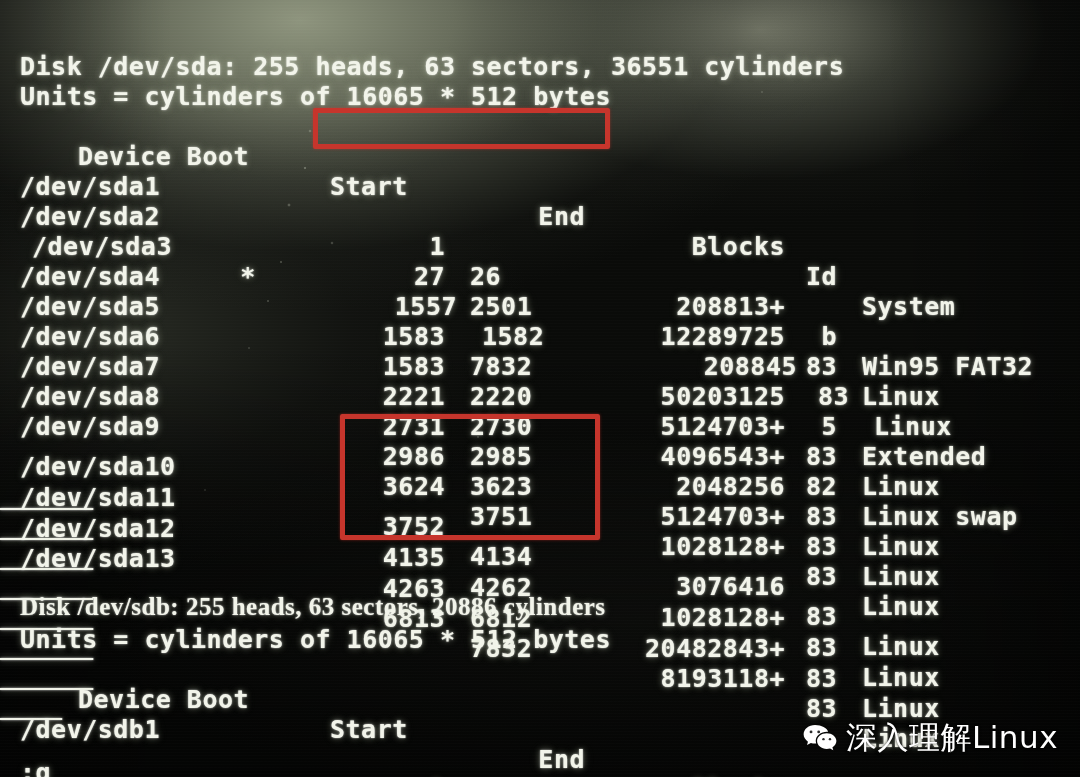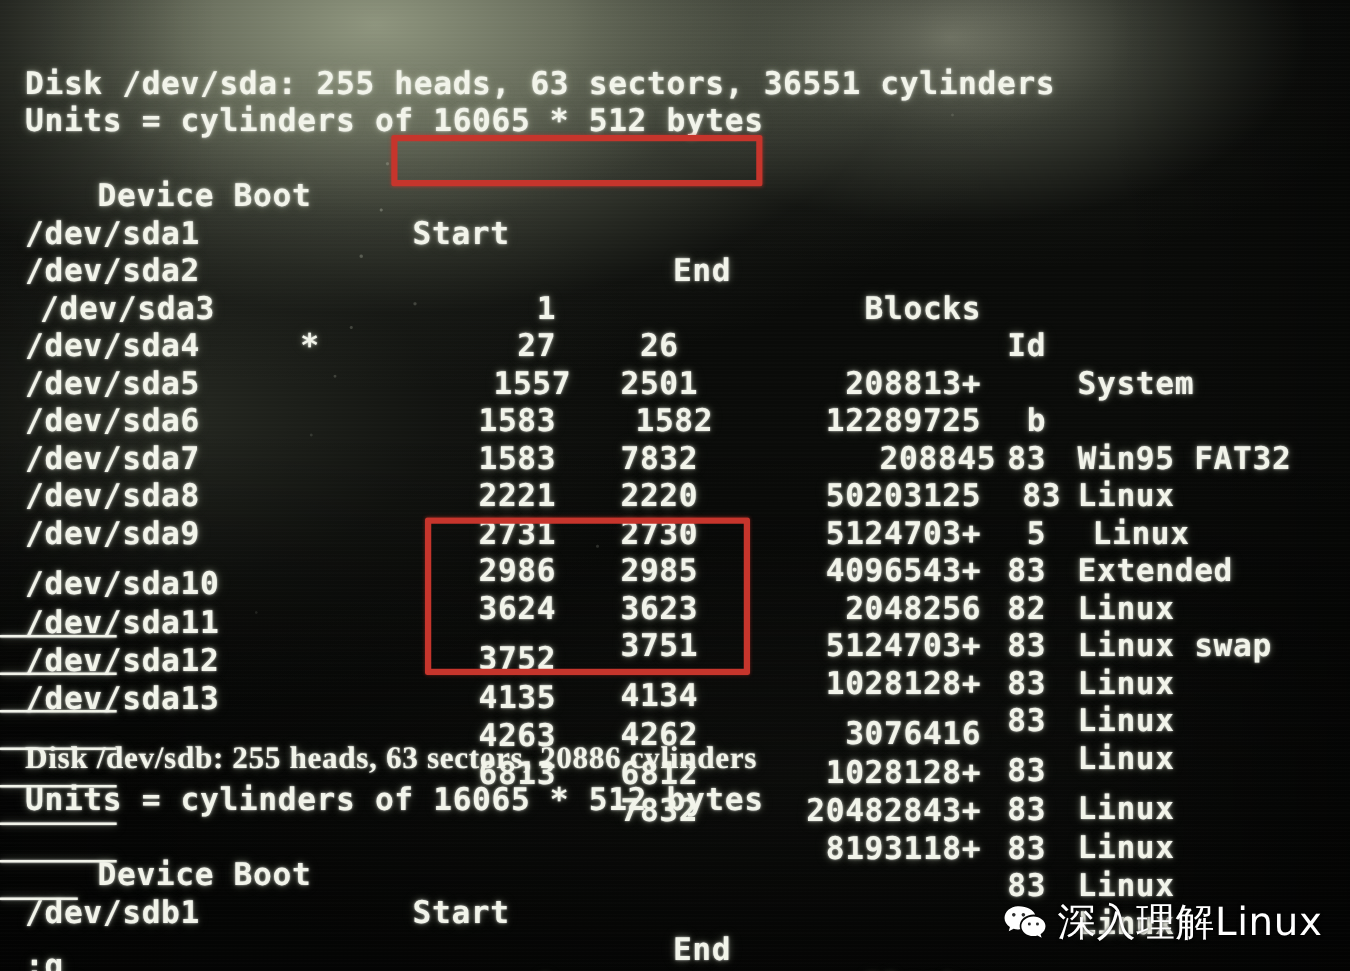--- a/index.html
+++ b/index.html
@@ -98,21 +98,21 @@
     height: 30px;
     line-height: 30px;
   }
   .cell { position: absolute; }
 
   
   .c-dev    { left: 20px;  width: 250px; text-align: left; }
   .c-hdrdev { left: 78px;  width: 300px; text-align: left; }
   .c-boot   { left: 216px; width: 40px;  text-align: center; }
   .c-start  { left: 330px; width: 115px; text-align: right; }
-  .c-end    { left: 470px; width: 115px; text-align: center; }
+  .c-end    { left: 470px; width: 115px; text-align: left; }
   .c-blocks { left: 610px; width: 175px; text-align: right; }
   .c-id     { left: 795px; width: 42px;  text-align: right; }
   .c-system { left: 862px; width: 220px; text-align: left; }
 
   
   .d-hdrdev { left: 78px;  width: 300px; text-align: left; }
   .d-start  { left: 330px; width: 115px; text-align: right; }
   .d-end    { left: 470px; width: 115px; text-align: right; }
   .d-blocks { left: 600px; width: 185px; text-align: right; }
 

